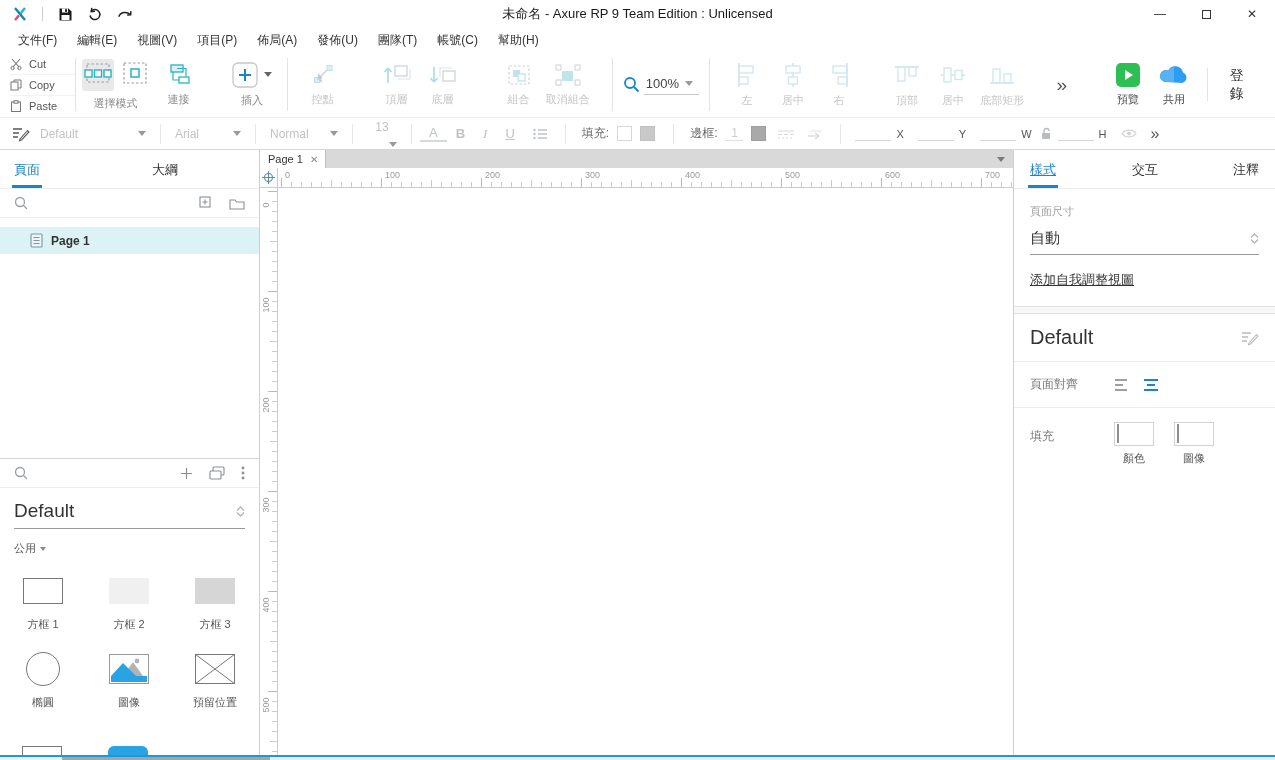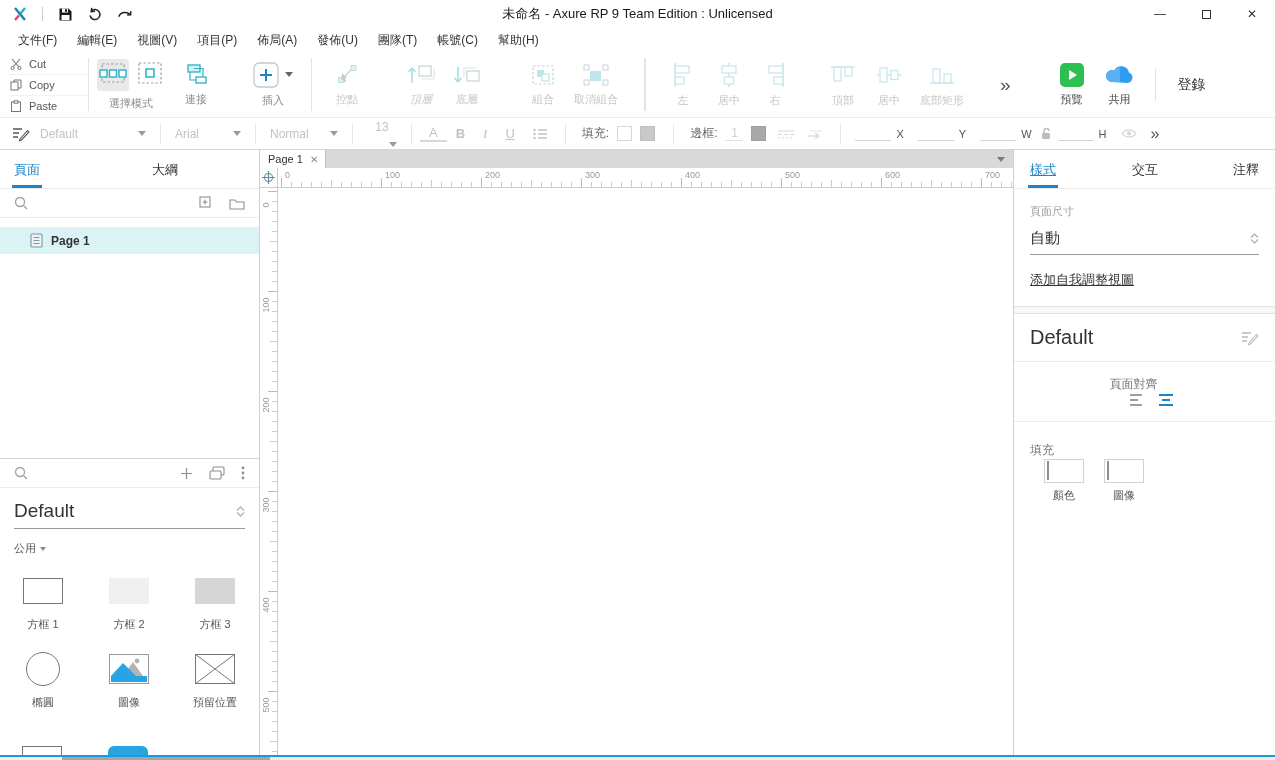--- a/index.html
+++ b/index.html
@@ -120,21 +120,21 @@
   .field-label { font-size:11px; color:#9a9a9a; padding:15px 16px 0; }
   .insp-select { margin:10px 16px 0; border-bottom:1px solid #9a9a9a; display:flex; align-items:center; padding-bottom:6px; }
   .insp-select .val { font-size:15px; color:#333; }
   .spinner { margin-left:auto; display:flex; flex-direction:column; gap:1px; align-items:center; }
   .adaptive-link { display:inline-block; margin:16px 16px 0; font-size:13px; color:#333; text-decoration:underline; }
   .section-divider { margin-top:17px; height:8px; background:#f7f7f7; border-top:1px solid #e2e2e2; border-bottom:1px solid #e2e2e2; }
   .style-heading { display:flex; align-items:center; padding:12px 16px 12px; }
   .style-heading .sname { font-size:20px; color:#333; }
   .style-heading .edit { margin-left:auto; }
   .hr { height:1px; background:#ebebeb; }
-  .prop-row { display:flex; align-items:center; padding:14px 16px;flex-direction:column; }
+  .prop-row { display:flex; align-items:center; padding:14px 16px; }
   .prop-row .plabel { font-size:12px; color:#777; width:70px; }
   .align-ics { display:flex; gap:10px; margin-left:14px; }
   .fill-row { align-items:flex-start; }
   .fill-swatches { display:flex; gap:20px; margin-left:14px; }
   .fswatch { display:flex; flex-direction:column; align-items:center; gap:5px; }
   .fswatch .box { width:40px; height:24px; border:1px solid #d2d2d2; padding:2px; background:#fff; }
   .fswatch .inner { width:100%; height:100%; border:1px solid #8f8f8f; background:#fff; position:relative; overflow:hidden; }
   .fswatch .flabel { font-size:11px; color:#555; }
 
   
@@ -276,21 +276,21 @@
     <div class="tbtn disabled" style="margin-left:12px;">
       <svg width="26" height="24" viewBox="0 0 26 24">
           <path d="M7 17 L19 5" stroke="#c9d2d6" stroke-width="1.4"></path>
           <rect x="17" y="2.5" width="5" height="5" fill="#dff0f3" stroke="#bfe0e6"></rect>
           <rect x="4.5" y="14.5" width="5" height="5" fill="#dff0f3" stroke="#bfe0e6"></rect>
           <path d="M8 10 l5 5 -2.2 .4 1.4 3 -1.8 .8 -1.4 -3 -1.8 1.6 z" fill="#c3ccd0"></path>
         </svg>
       <span class="tlabel">控點</span>
     </div>
 
-    <div class="tbtn disabled" style="margin-left:28px;font-style:italic;">
+    <div class="tbtn disabled" style="margin-left:28px;">
       <svg width="30" height="24" viewBox="0 0 30 24">
           <path d="M6 20 V5 M6 5 l-3.5 4 M6 5 l3.5 4" stroke="#a8dde6" stroke-width="1.6" fill="none"></path>
           <rect x="13" y="3" width="12" height="10" fill="#fff" stroke="#c9d2d6" stroke-width="1.2"></rect>
           <path d="M16 16 h12 M28 16 v-10" stroke="#dde4e7" stroke-width="1.2" fill="none"></path>
         </svg>
       <span class="tlabel">頂層</span>
     </div>
 
     <div class="tbtn disabled">
       <svg width="30" height="24" viewBox="0 0 30 24">
@@ -316,20 +316,30 @@
           <rect x="2" y="2" width="5" height="5" fill="#fff" stroke="#c9d2d6"></rect>
           <rect x="21" y="2" width="5" height="5" fill="#fff" stroke="#c9d2d6"></rect>
           <rect x="2" y="17" width="5" height="5" fill="#fff" stroke="#c9d2d6"></rect>
           <rect x="21" y="17" width="5" height="5" fill="#fff" stroke="#c9d2d6"></rect>
         </svg>
       <span class="tlabel">取消組合</span>
     </div>
 
     <div class="tdiv" style="margin-left:18px;"></div>
 
+    <div class="zoom-ctl">
+      <svg width="17" height="17" viewBox="0 0 17 17">
+          <circle cx="7" cy="7" r="5" fill="none" stroke="#1a85c8" stroke-width="1.8"></circle>
+          <path d="M11 11 L15.5 15.5" stroke="#1a85c8" stroke-width="2"></path>
+        </svg>
+      <span class="zoom-val">
+          <span>100%</span>
+          <span class="caret"></span>
+        </span>
+    </div>
 
     <div class="tdiv"></div>
 
     <div class="tbtn disabled" style="margin-left:14px;">
       <svg width="26" height="26" viewBox="0 0 26 26">
           <path d="M5 1 V25" stroke="#cfe8ed" stroke-width="1.6"></path>
           <rect x="5" y="4" width="14" height="7" fill="none" stroke="#cfe8ed" stroke-width="1.4"></rect>
           <rect x="5" y="15" width="9" height="7" fill="none" stroke="#cfe8ed" stroke-width="1.4"></rect>
         </svg>
       <span class="tlabel">左</span>

